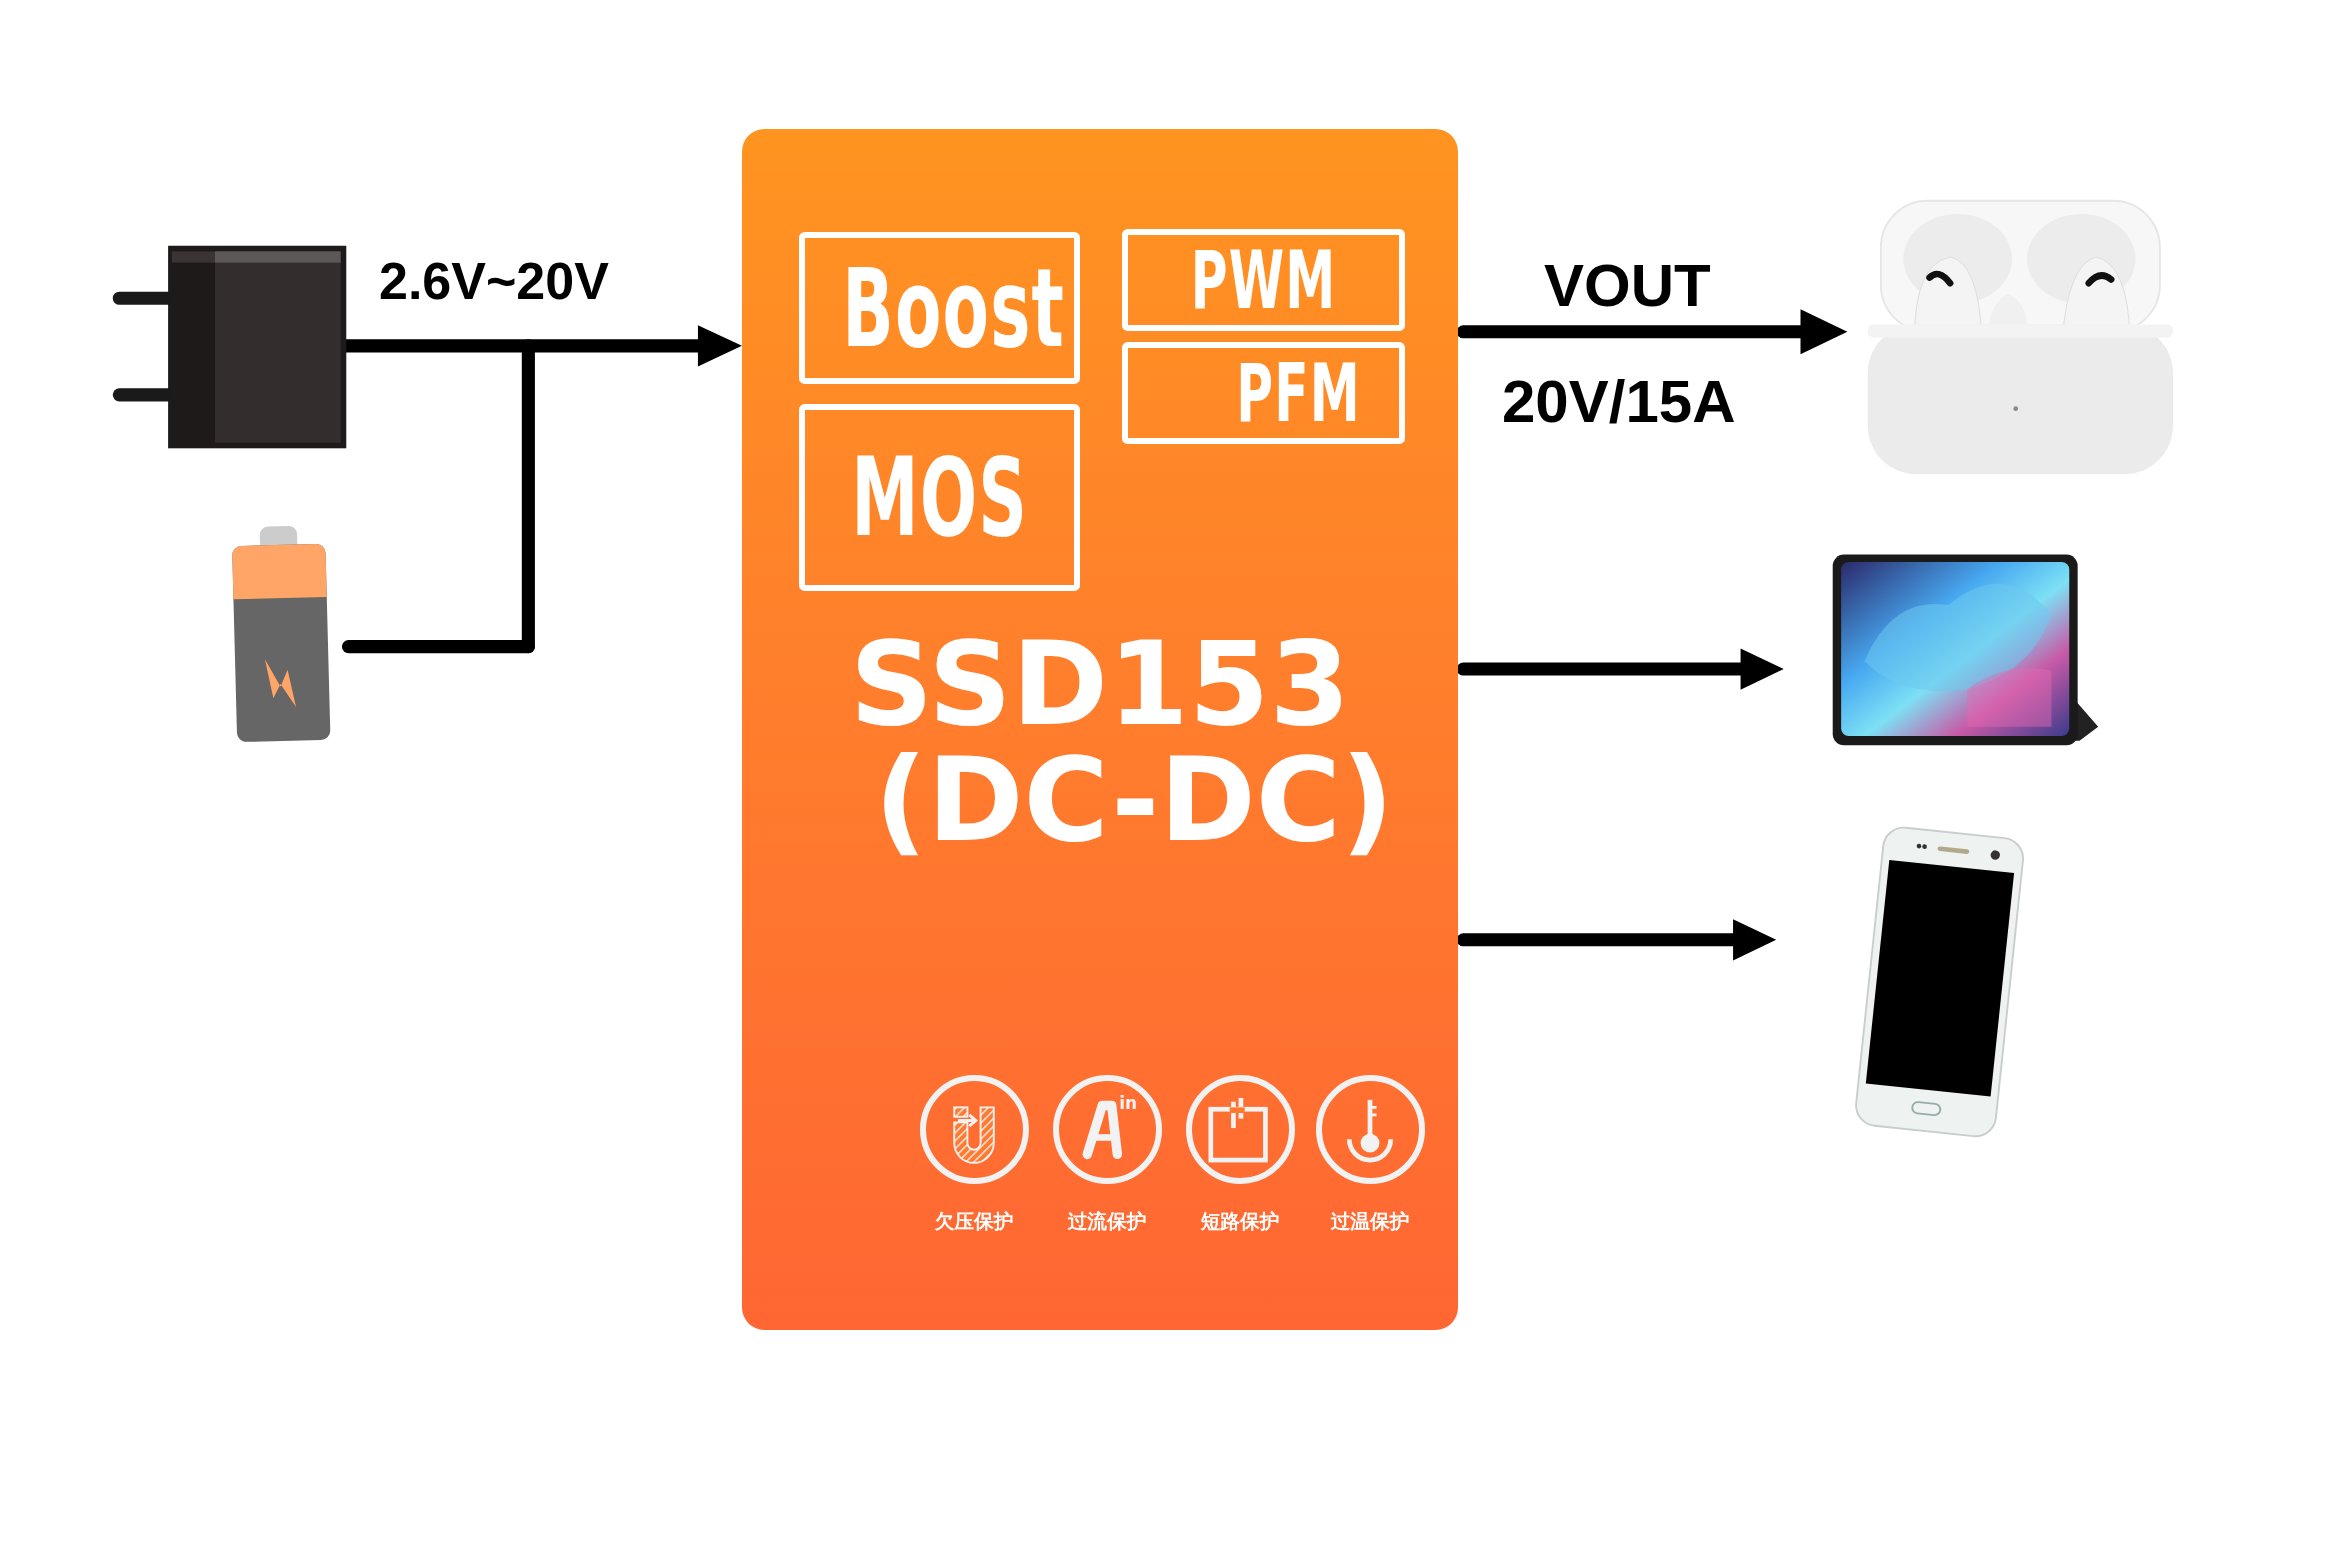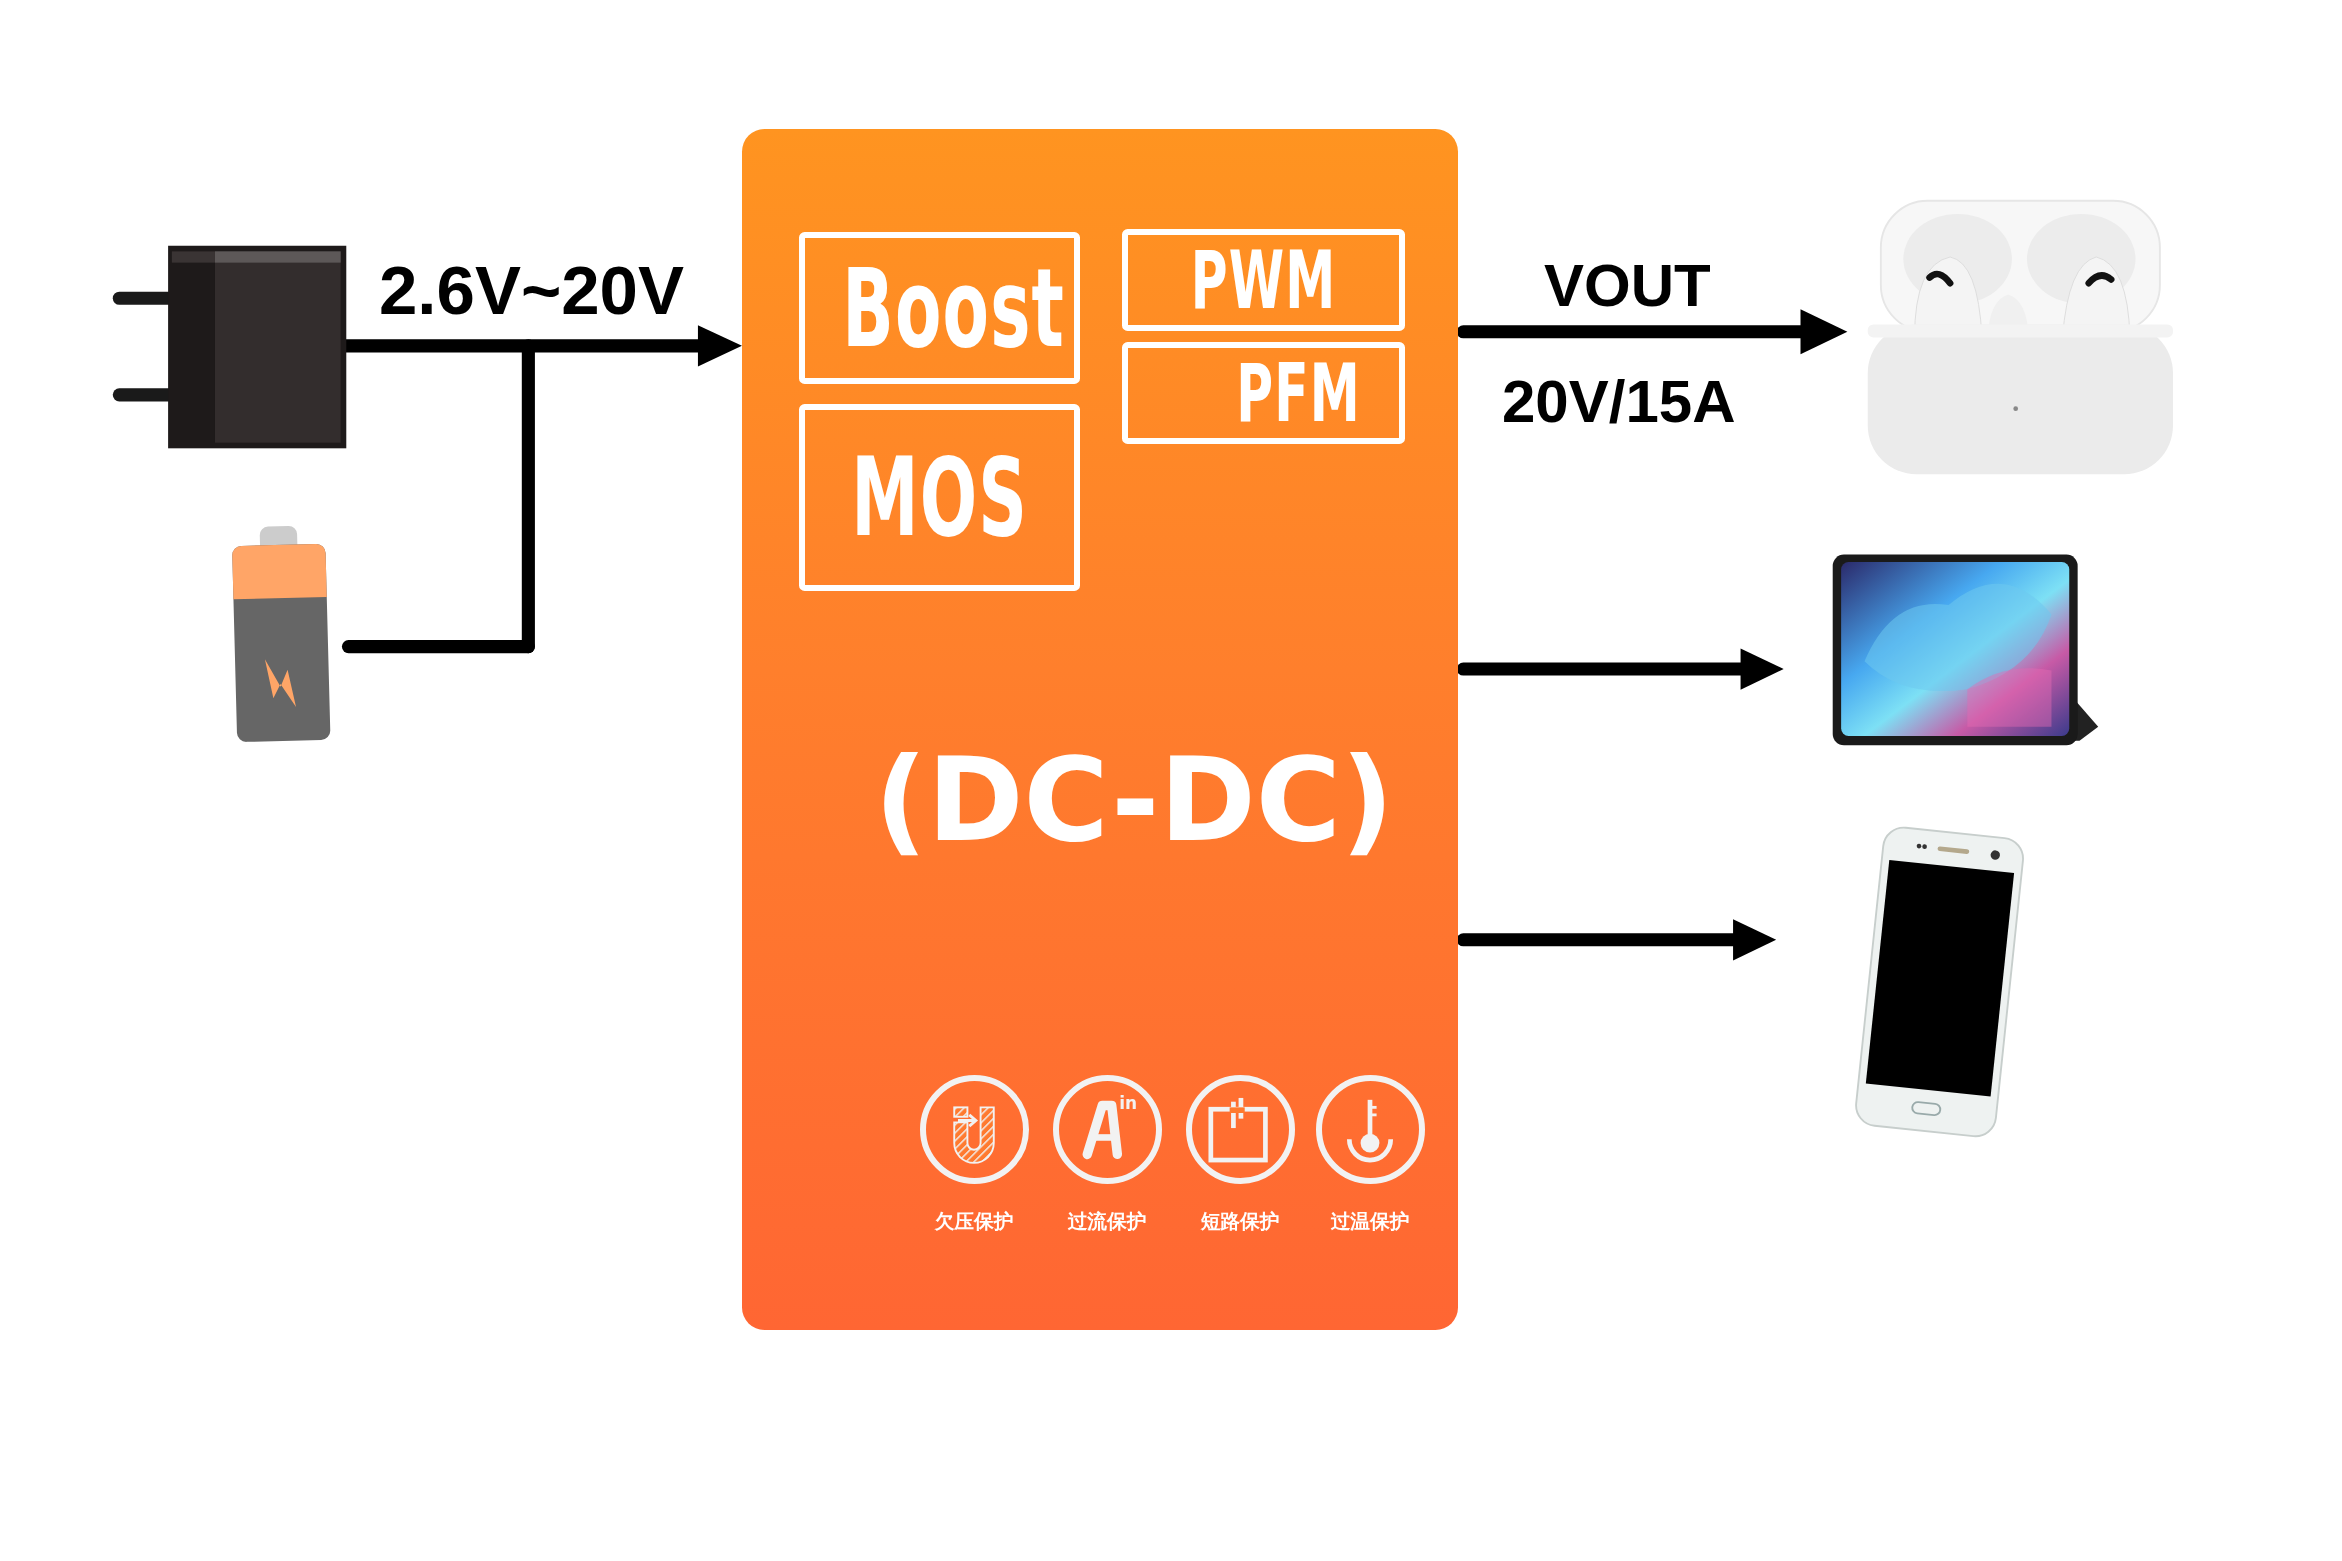--- a/index.html
+++ b/index.html
@@ -58,36 +58,37 @@
 
 <svg class="abs" style="left:225px; top:520px; width:112px; height:230px;" viewBox="0 0 120 245">
   <g transform="rotate(-1.5 60 120)">
     <rect x="40" y="6" width="40" height="30" rx="9" fill="#cccccc"></rect>
     <rect x="10" y="26" width="100" height="210" rx="10" fill="#666666"></rect>
     <path d="M20,26 h80 a10,10 0 0 1 10,10 v47 h-100 v-47 a10,10 0 0 1 10,-10 z" fill="#ffa567"></path>
     <polygon points="42,148 58,178 66,160 74,200 58,175 50,190" fill="#ffa567"></polygon>
   </g>
 </svg>
 
-<div class="label-dark" style="left:379px; top:251px; font-size:69px;text-align:right;">2.6V~20V</div>
+<div class="label-dark" style="left:379px; top:251px; font-size:52px;text-align:right;">2.6V~20V</div>
 
 <div class="chip">
   <div class="feat" style="left:57px; top:103px; width:281px; height:152px; font-size:109px;padding-left:28px;">
     <span>Boost</span>
   </div>
   <div class="feat" style="left:57px; top:275px; width:281px; height:187px; font-size:109px;">
     <span>MOS</span>
   </div>
   <div class="feat" style="left:380px; top:100px; width:283px; height:102px; font-size:81px;">
     <span>PWM</span>
   </div>
   <div class="feat" style="left:380px; top:213px; width:283px; height:102px; font-size:81px;justify-content:flex-end;">
     <span>PFM</span>
   </div>
 
+  <div class="chip-title" style="top:497px; font-size:116px;">SSD153</div>
   <div class="chip-title" style="top:613px; font-size:116px;padding-left:34px;">(DC-DC)</div>
 
 
   <div class="prot" style="left:304px; top:946px;">
     <div class="ring">
       <svg viewBox="0 0 102 102">
         <path d="M30,78 L46,26 L56,26 L62,78" stroke="#f2f2f2" stroke-width="10" fill="none" stroke-linejoin="round" stroke-linecap="round"></path>
         <line x1="38" y1="60" x2="58" y2="60" stroke="#f2f2f2" stroke-width="7"></line>
         <text x="64" y="30" fill="#f2f2f2" font-size="18" font-weight="bold" font-family="DejaVu Sans, sans-serif">in</text>
       </svg>

